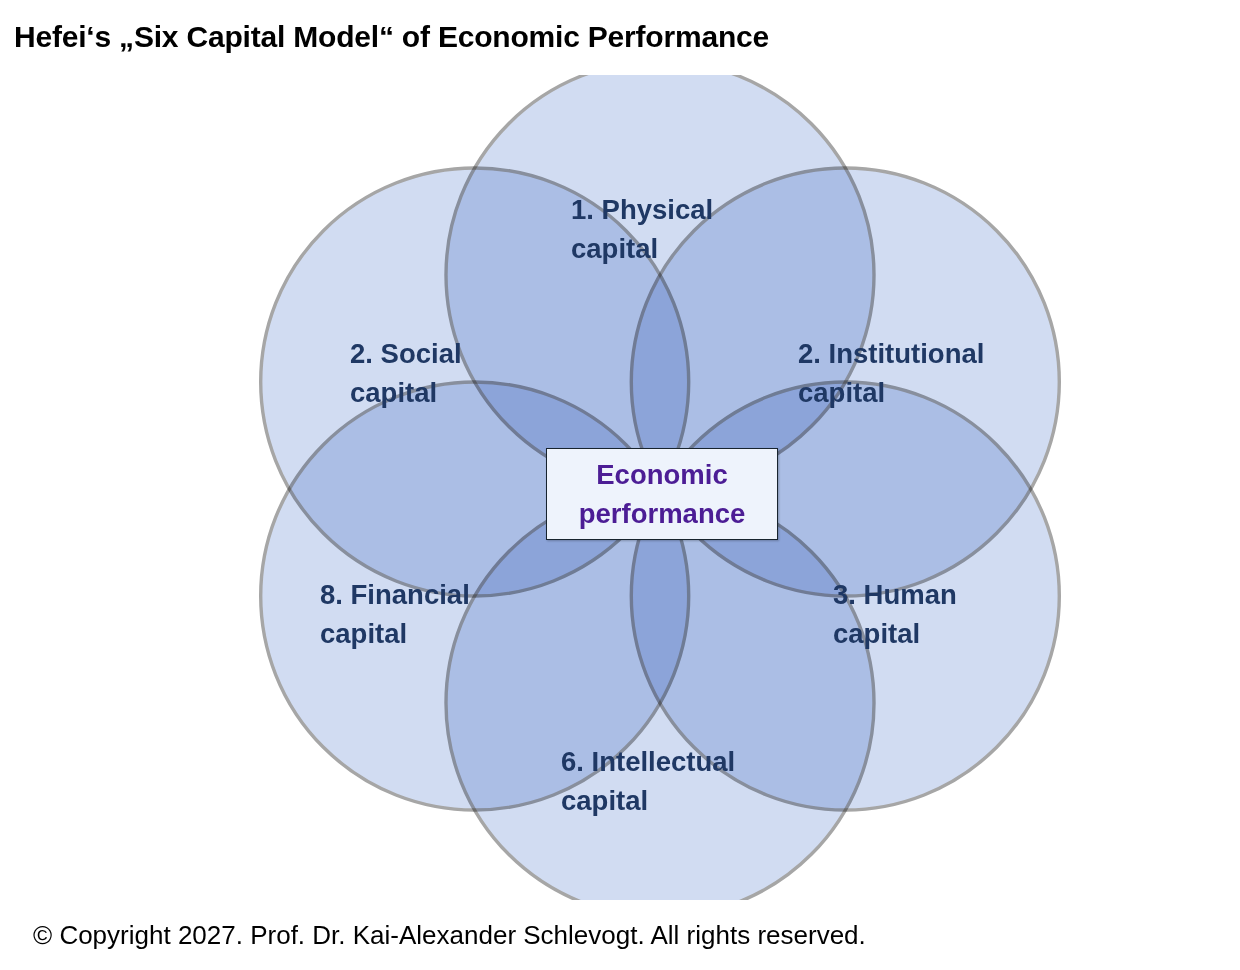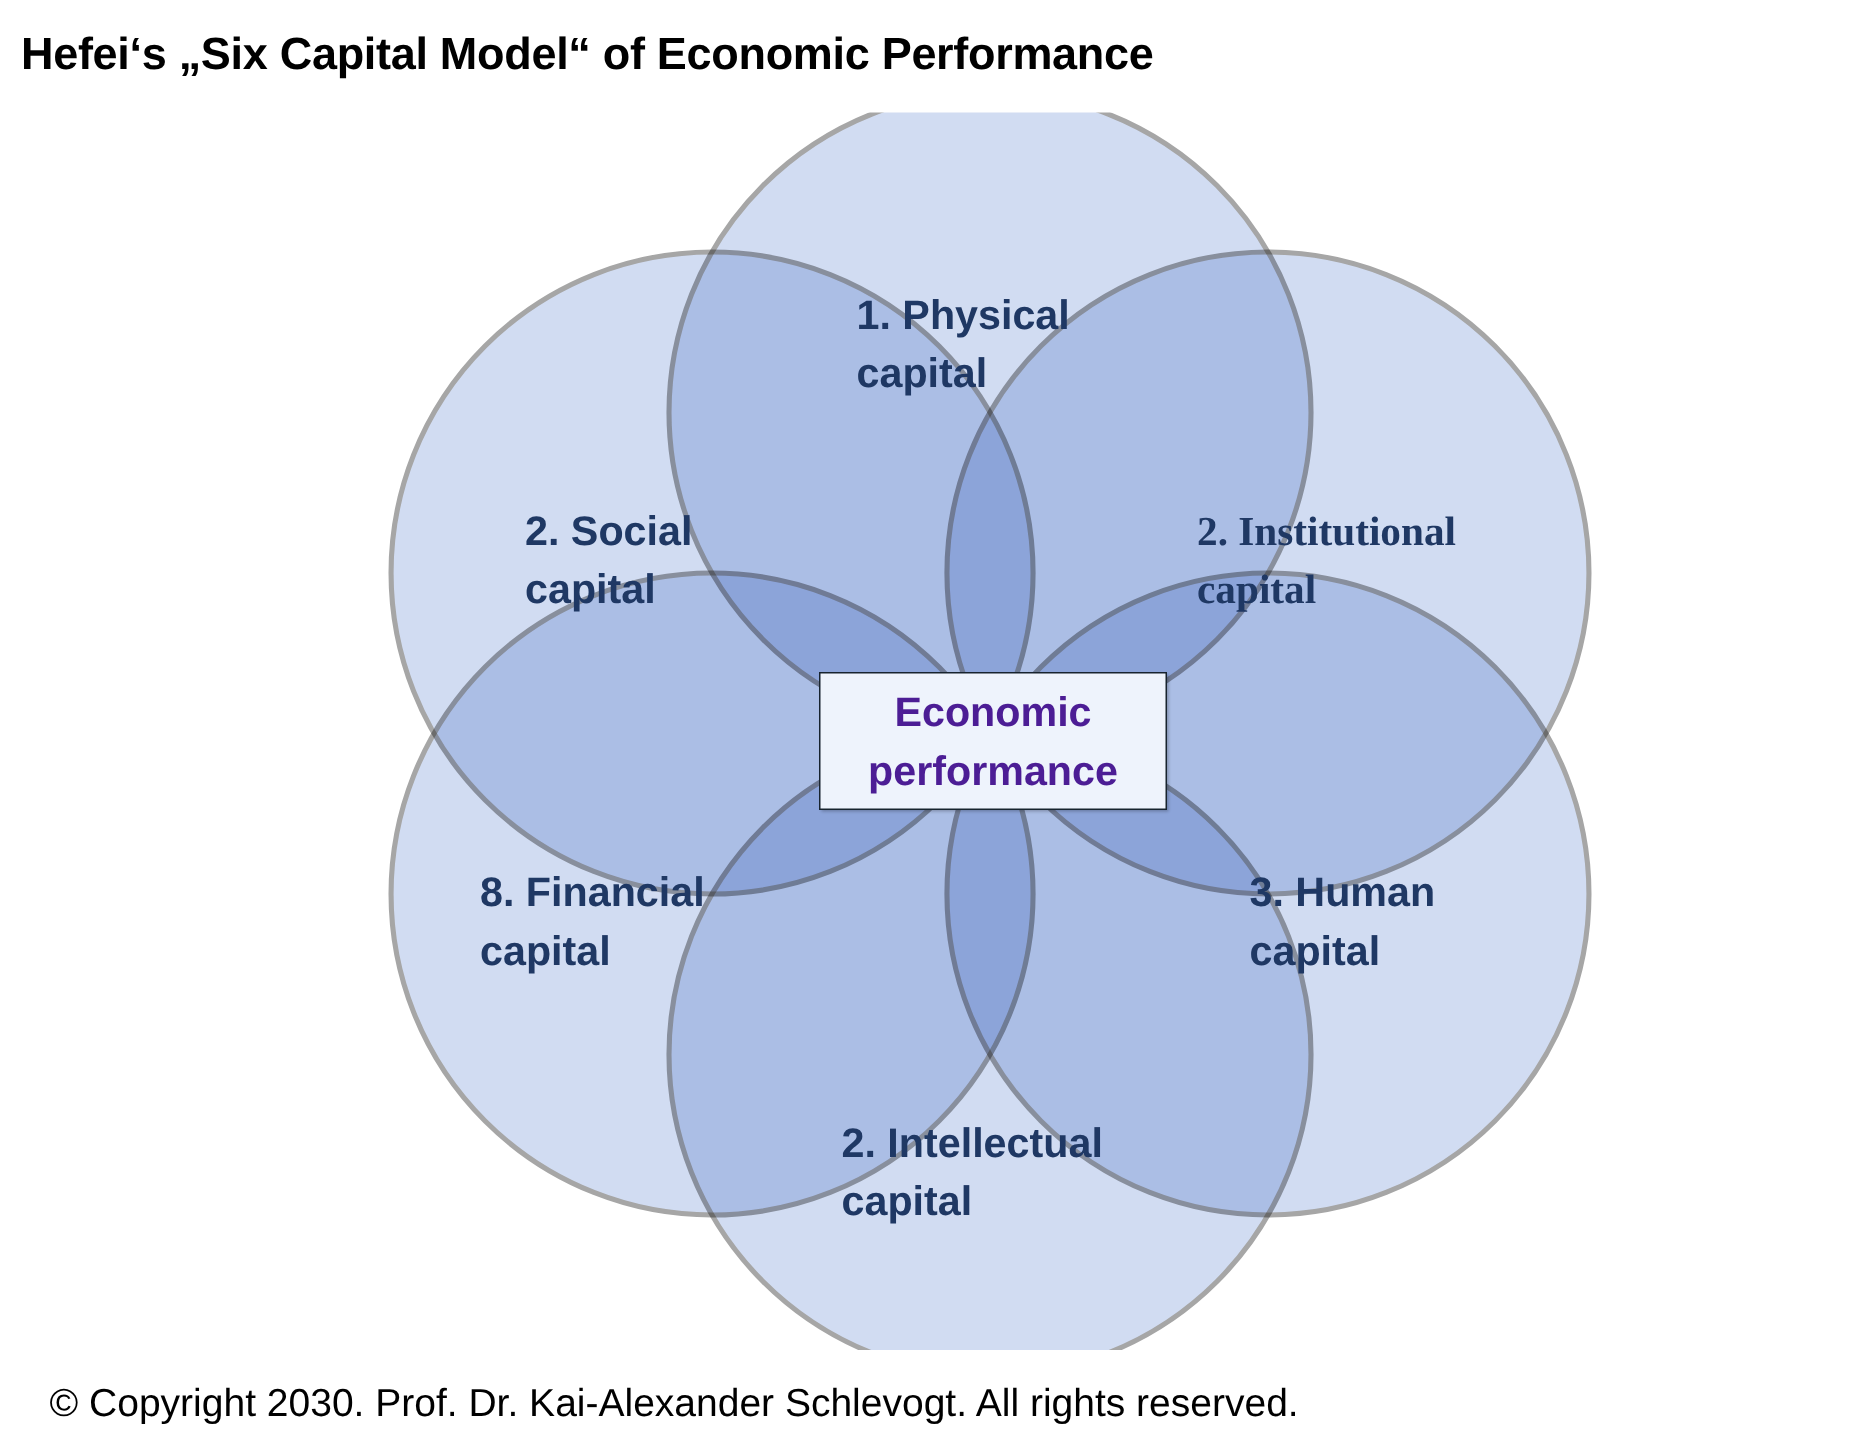--- a/index.html
+++ b/index.html
@@ -57,21 +57,21 @@
     color: #1f3864;
     font-size: 27.5px;
     font-weight: bold;
     line-height: 1.42;
     text-align: left;
     white-space: pre-line;
     pointer-events: auto;
   }
 
   .lbl-physical      { left: 571px; top: 115px; }
-  .lbl-institutional { left: 798px; top: 259px; font-family: Liberation Serif, serif; }
+  .lbl-institutional { left: 798px; top: 259px; }
   .lbl-human         { left: 833px; top: 500px; }
   .lbl-intellectual  { left: 561px; top: 667px; }
   .lbl-financial     { left: 320px; top: 500px; }
   .lbl-social        { left: 350px; top: 259px; }
 
   
   #center-box {
     position: absolute;
     left: 546px;
     top: 373px;
@@ -125,29 +125,29 @@
 
   <div class="circle-label lbl-physical">1. Physical
 capital</div>
 
   <div class="circle-label lbl-institutional">2. Institutional
 capital</div>
 
   <div class="circle-label lbl-human">3. Human
 capital</div>
 
-  <div class="circle-label lbl-intellectual">2. Intellectual
+  <div class="circle-label lbl-intellectual">6. Intellectual
 capital</div>
 
   <div class="circle-label lbl-financial">8. Financial
 capital</div>
 
   <div class="circle-label lbl-social">2. Social
 capital</div>
 
   <div id="center-box">
     <div id="center-box-text">Economic
 performance</div>
   </div>
 
 </div>
 
-<div id="copyright">© Copyright 2030. Prof. Dr. Kai-Alexander Schlevogt. All rights reserved.</div>
+<div id="copyright">© Copyright 2027. Prof. Dr. Kai-Alexander Schlevogt. All rights reserved.</div>
 
 </body></html>

